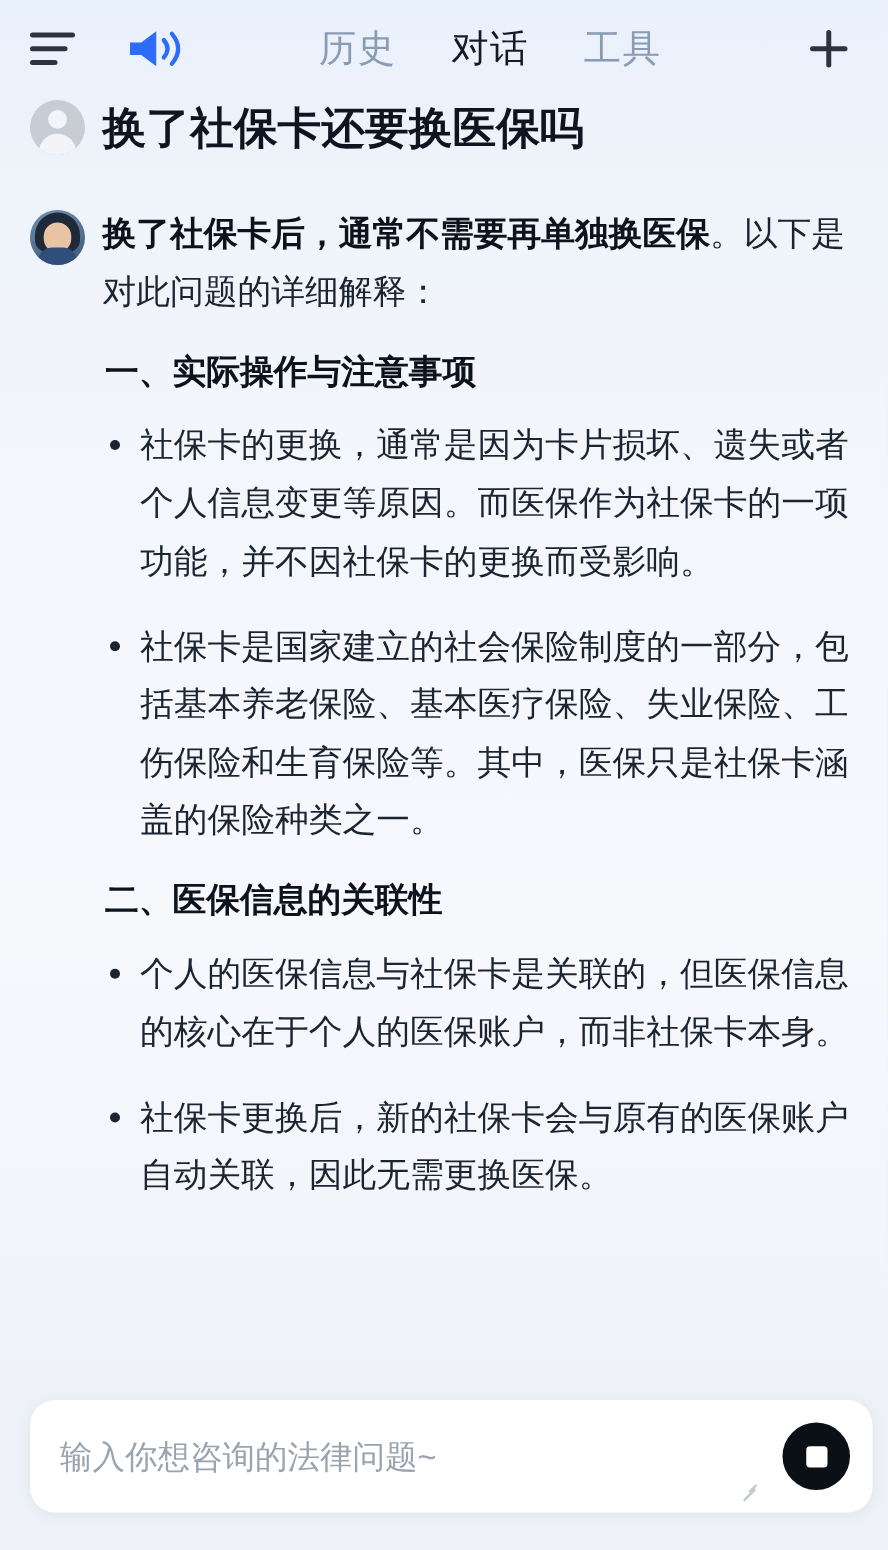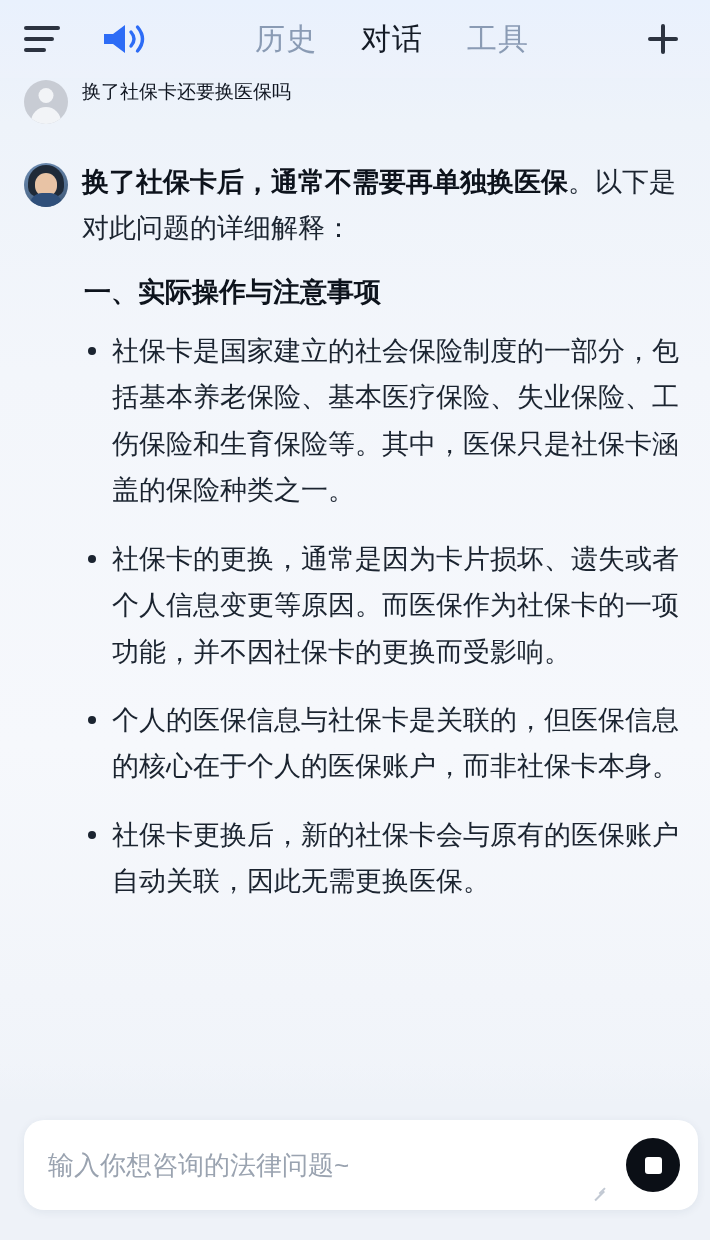--- a/index.html
+++ b/index.html
@@ -121,22 +121,22 @@
   .avatar.ai-av .face {
     position:absolute; left: 11px; top: 10px; width: 22px; height: 24px;
     border-radius: 11px; background:#e8c3a5;
   }
   .avatar.ai-av .body {
     position:absolute; left: 6px; bottom: -2px; width: 32px; height: 16px;
     border-radius: 12px 12px 0 0; background:#2f4f7a;
   }
 
   .user-text {
-    font-size: 19px;
-    font-weight: 400;
+    font-size: 35px;
+    font-weight: 700;
     color: #0f1520;
     line-height: 1.45;
     padding-top: 2px;
   }
 
   .ai-block {
     flex: 1;
     min-width: 0;
   }
   .ai-para {
@@ -303,24 +303,25 @@
           <span class="face"></span>
           <span class="body"></span>
         </div>
 
         <div class="ai-block">
 
           <div class="ai-para"><b>换了社保卡后，通常不需要再单独换医保</b><span>。以下是对此问题的详细解释：</span></div>
 
           <div class="ai-h">一、实际操作与注意事项</div>
           <ul class="ai-list">
+            <li>社保卡的更换，通常是因为卡片损坏、遗失或者个人信息变更等原因。而医保作为社保卡的一项功能，并不因社保卡的更换而受影响。</li>
             <li>社保卡是国家建立的社会保险制度的一部分，包括基本养老保险、基本医疗保险、失业保险、工伤保险和生育保险等。其中，医保只是社保卡涵盖的保险种类之一。</li>
-            <li>社保卡的更换，通常是因为卡片损坏、遗失或者个人信息变更等原因。而医保作为社保卡的一项功能，并不因社保卡的更换而受影响。</li>
           </ul>
 
+          <div class="ai-h">二、医保信息的关联性</div>
           <ul class="ai-list">
             <li>个人的医保信息与社保卡是关联的，但医保信息的核心在于个人的医保账户，而非社保卡本身。</li>
             <li>社保卡更换后，新的社保卡会与原有的医保账户自动关联，因此无需更换医保。</li>
           </ul>
 
 
         </div>
       </div>
 
     </div>

